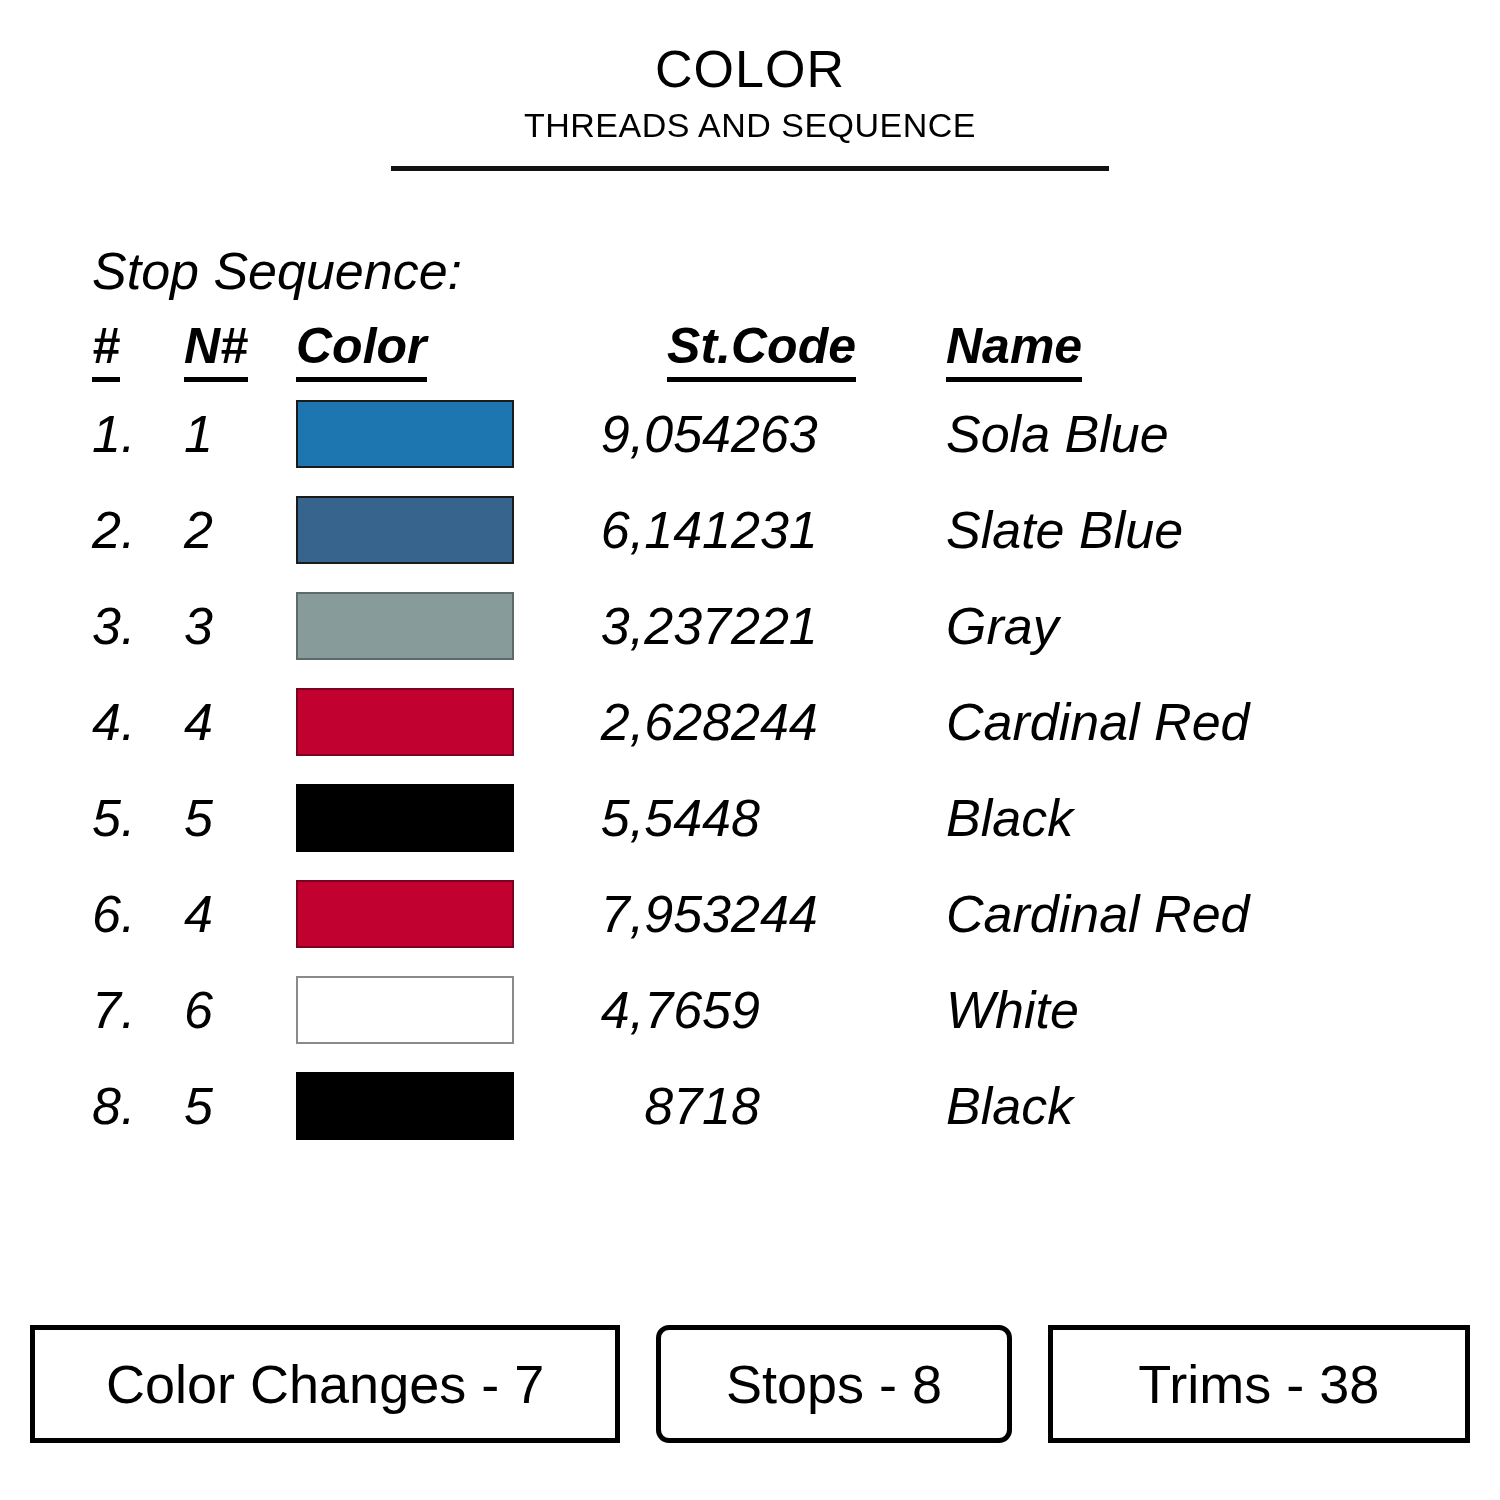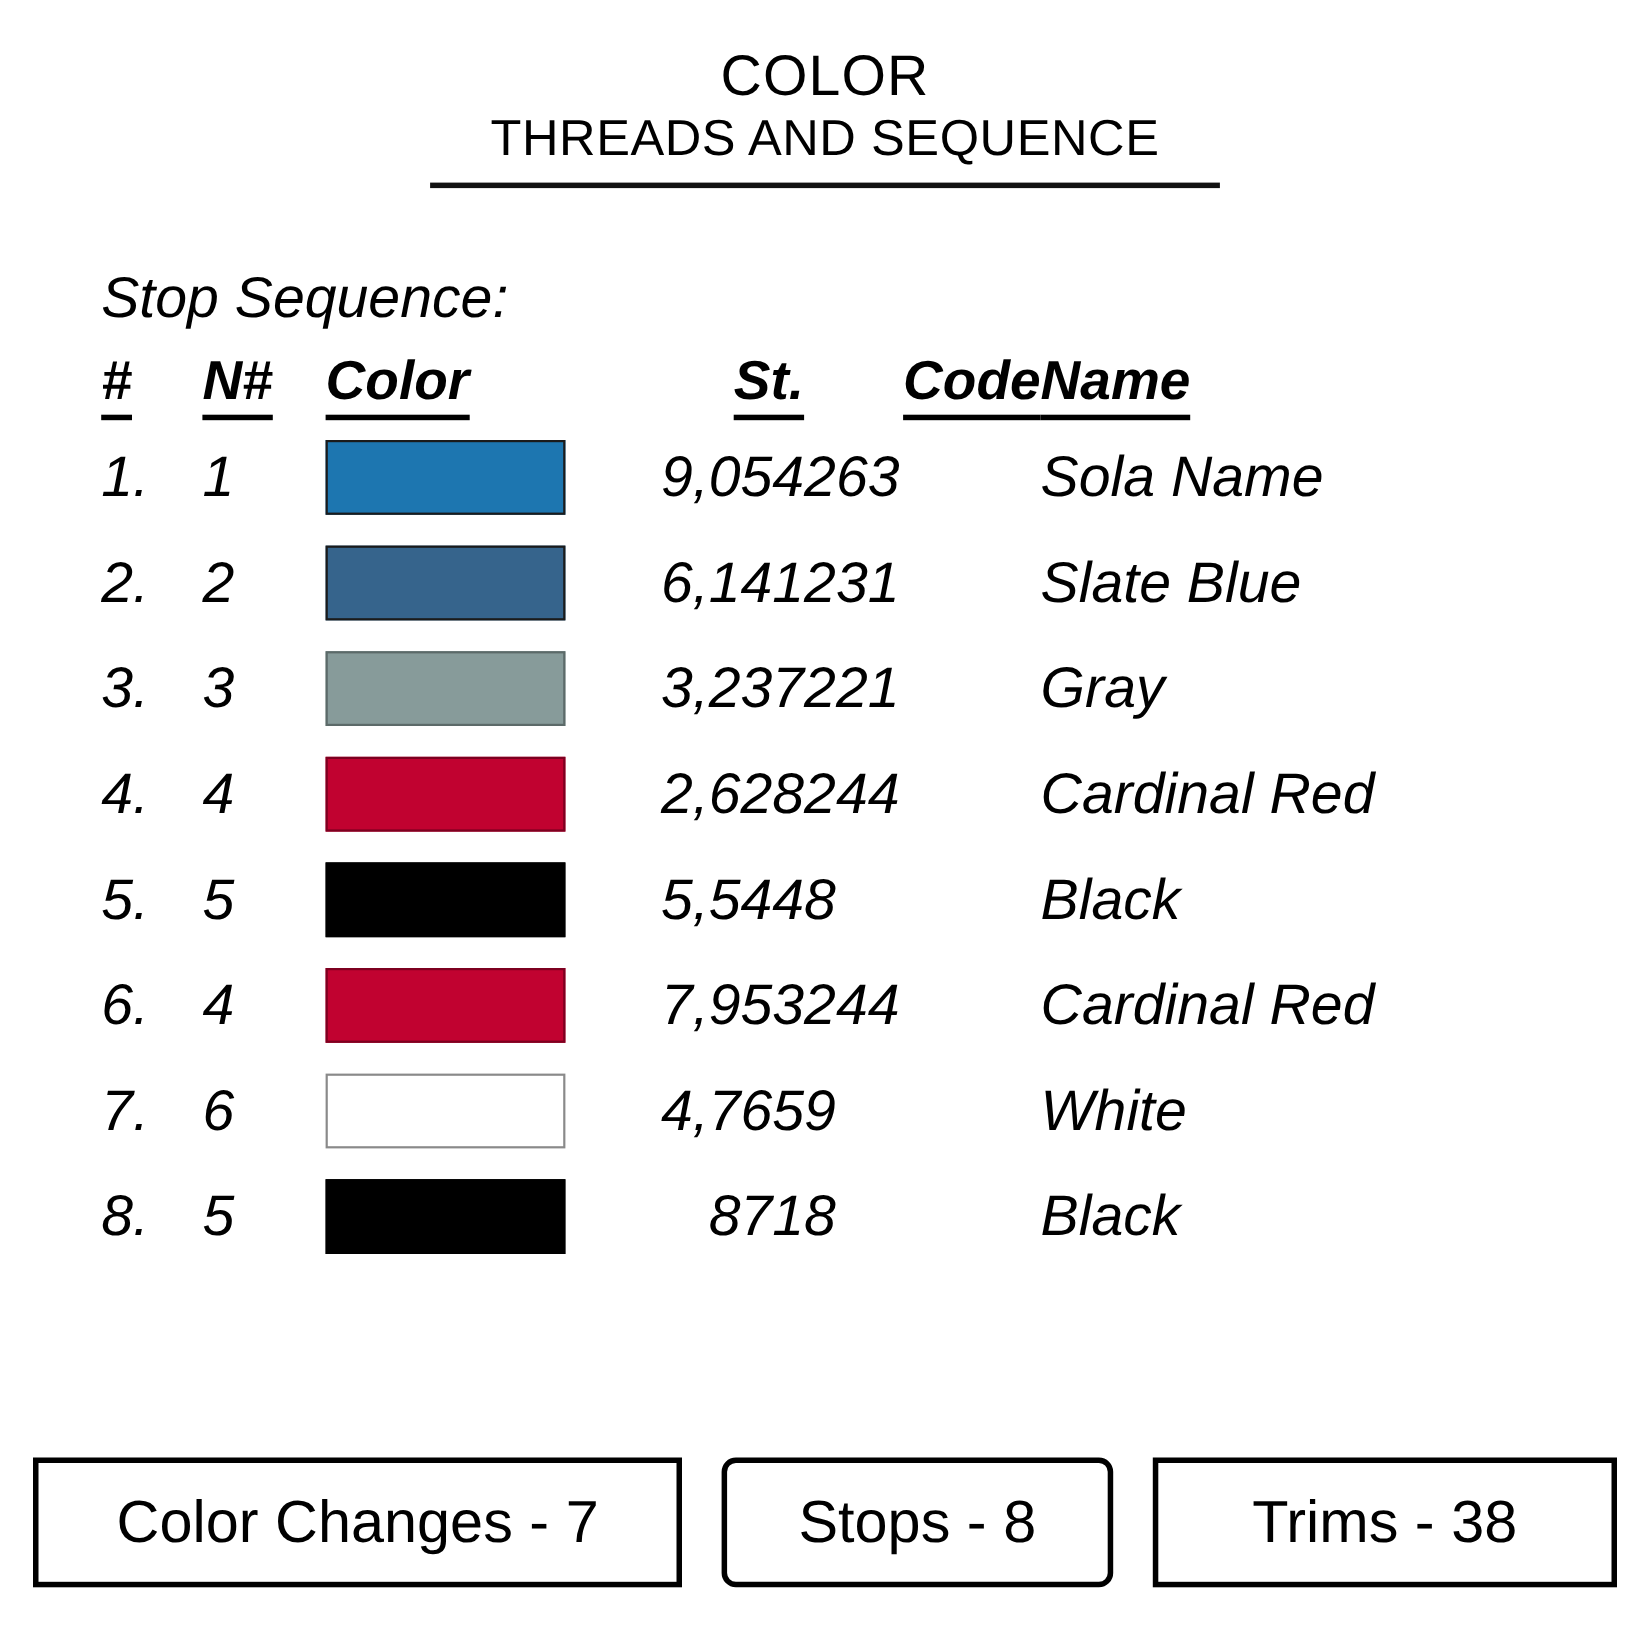--- a/index.html
+++ b/index.html
@@ -23,21 +23,21 @@
     padding-top: 40px;
     text-align: center;
   }
   .header-title {
     font-size: 52px;
     line-height: 58px;
     letter-spacing: 1px;
     font-weight: 400;
   }
   .header-subtitle {
-    font-size: 46px;
+    font-size: 34px;
     line-height: 54px;
     letter-spacing: 0.5px;
     font-weight: 400;
   }
   .header-rule {
     width: 718px;
     height: 5px;
     background: #121212;
     margin: 14px auto 0 auto;
   }
@@ -79,21 +79,21 @@
   }
   .th-inner {
     display: inline-block;
     border-bottom: 5px solid #000;
     padding-bottom: 1px;
   }
   th.h-num    { text-align: left;  }
   th.h-nnum   { text-align: left;  }
   th.h-color  { text-align: left;  }
   th.h-st     { text-align: right; padding-right: 8px; }
-  th.h-code   { text-align: right; padding-right: 10px;}
+  th.h-code   { text-align: left; padding-right: 10px;}
   th.h-name   { text-align: left;  padding-left: 44px; }
 
   table.seq-table td {
     font-size: 52px;
     line-height: 60px;
     font-weight: 400;
     padding: 14px 0 14px 0;
     vertical-align: middle;
     white-space: nowrap;
   }
@@ -169,21 +169,21 @@
     </thead>
     <tbody id="seq-body">
         <tr>
           <td class="d-num">1.</td>
           <td class="d-nnum">1</td>
           <td class="d-color">
             <span class="swatch" style="background: rgb(29, 118, 176); border-color: rgb(27, 27, 27);"></span>
           </td>
           <td class="d-st">9,054</td>
           <td class="d-code">263</td>
-          <td class="d-name">Sola Name</td>
+          <td class="d-name">Sola Blue</td>
         </tr>
         <tr>
           <td class="d-num">2.</td>
           <td class="d-nnum">2</td>
           <td class="d-color">
             <span class="swatch" style="background: rgb(54, 100, 140); border-color: rgb(27, 27, 27);"></span>
           </td>
           <td class="d-st">6,141</td>
           <td class="d-code">231</td>
           <td class="d-name">Slate Blue</td>

